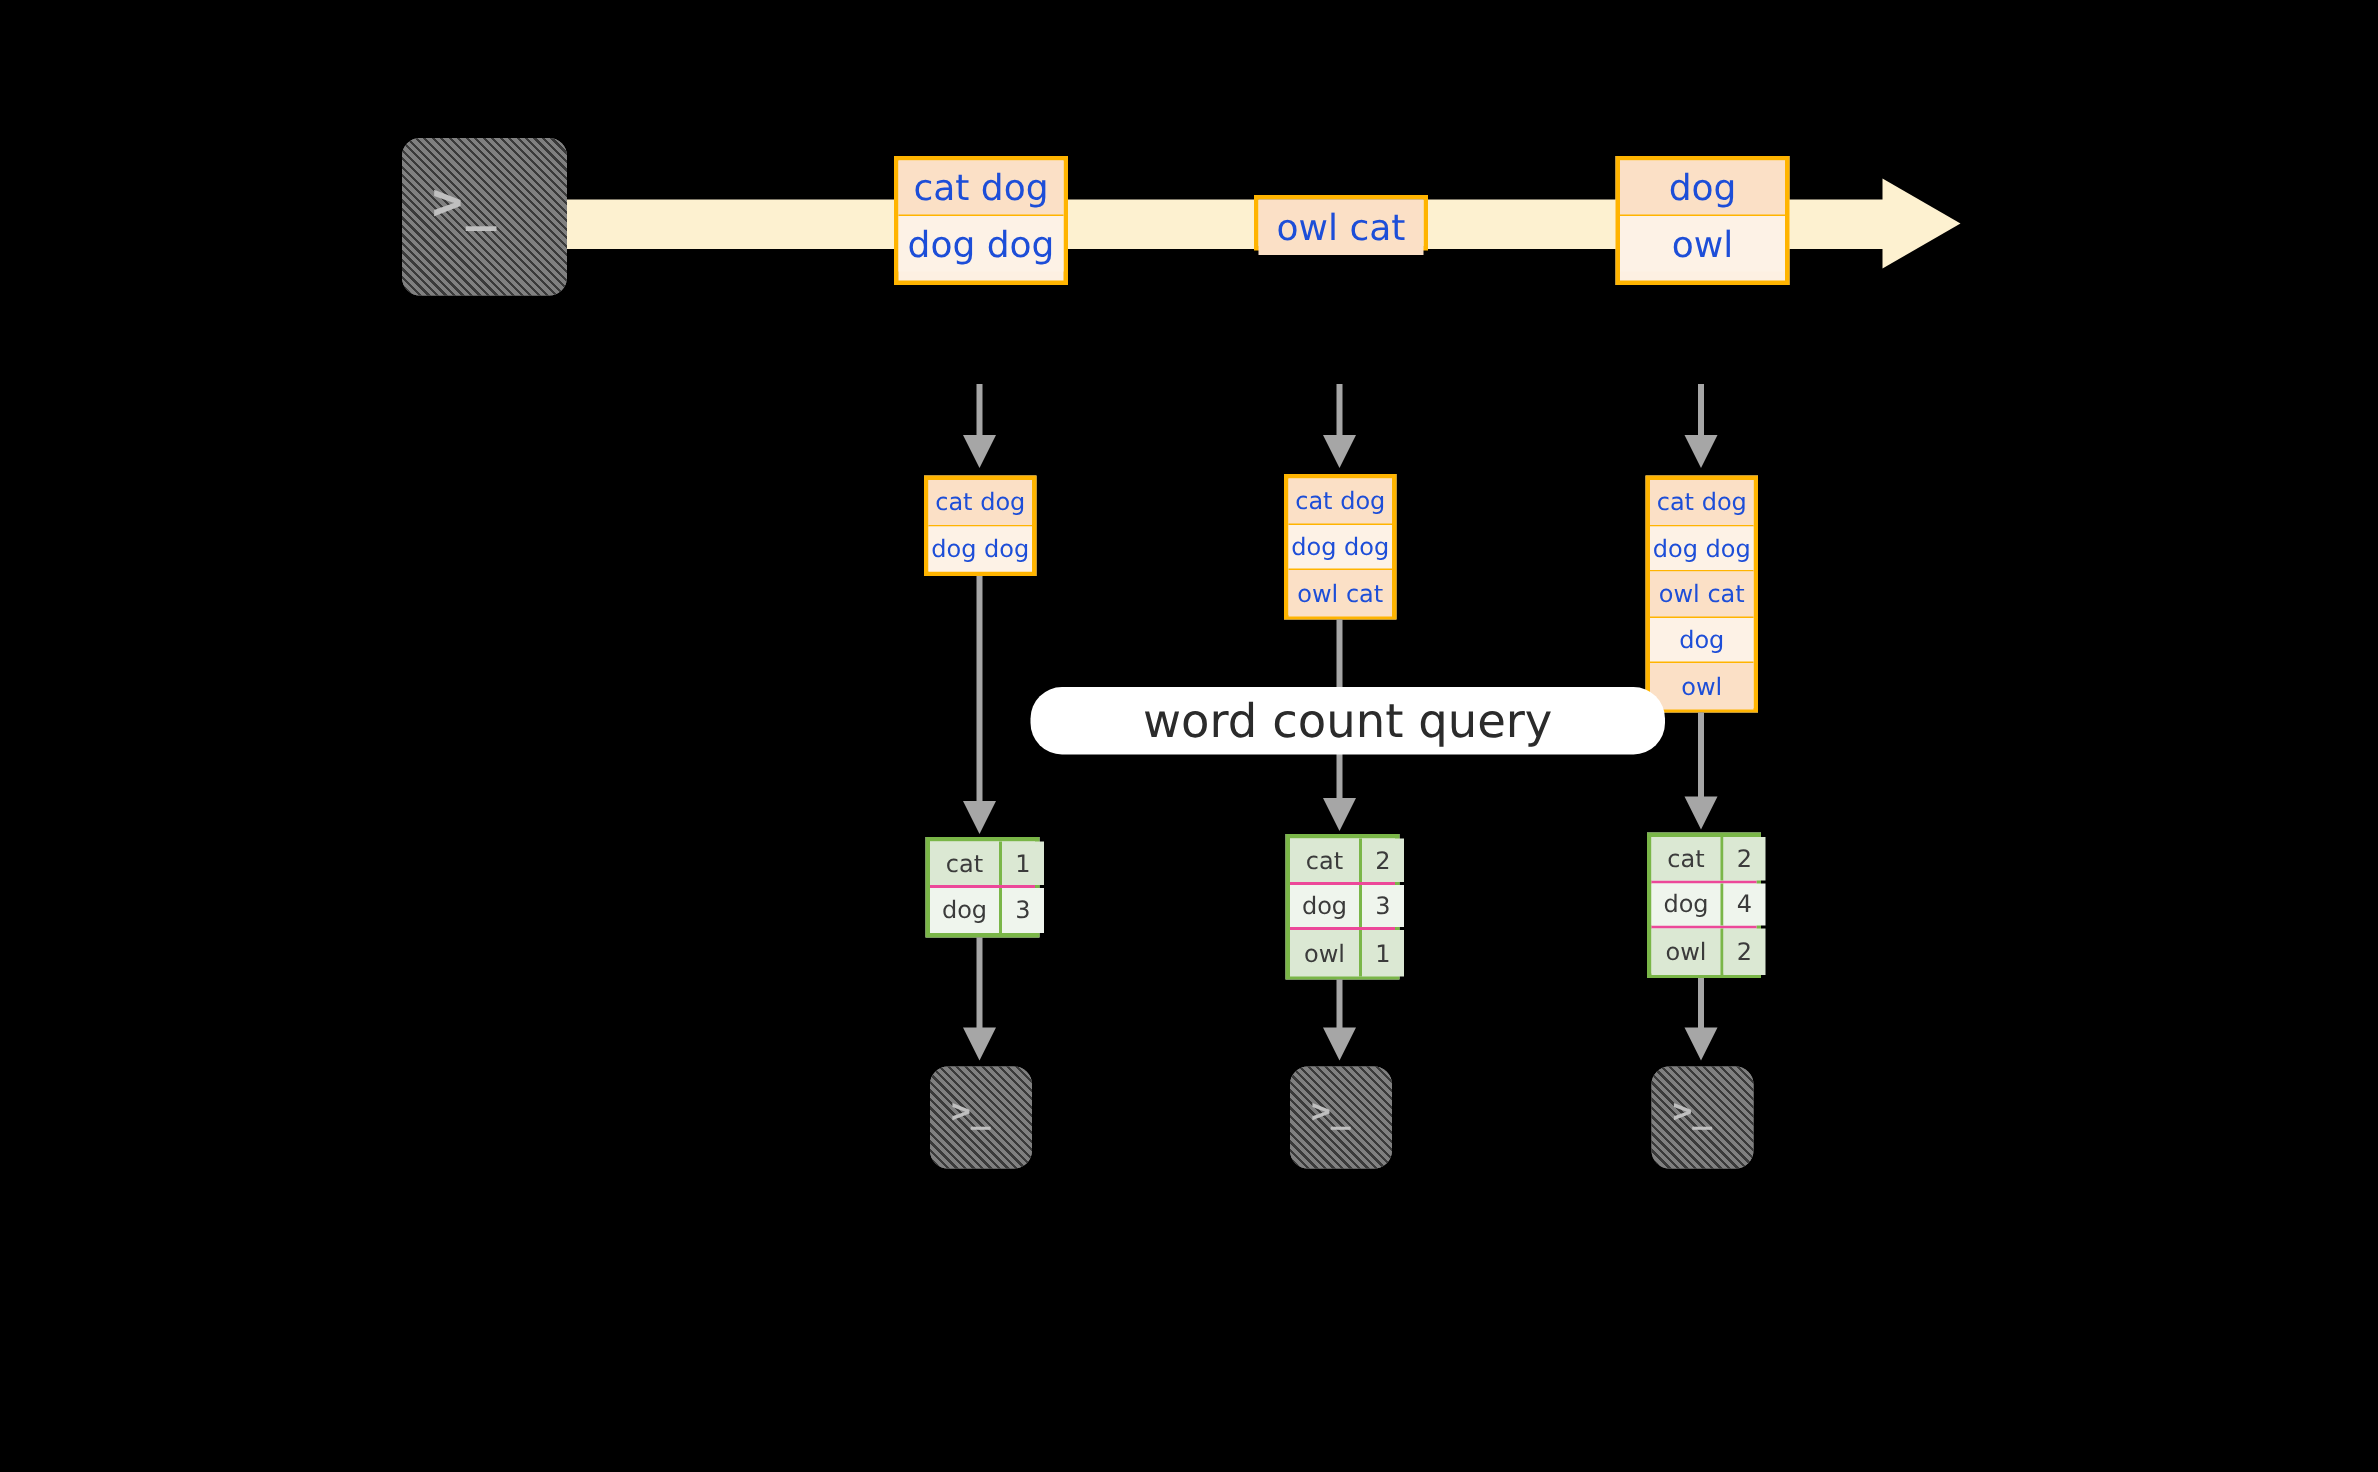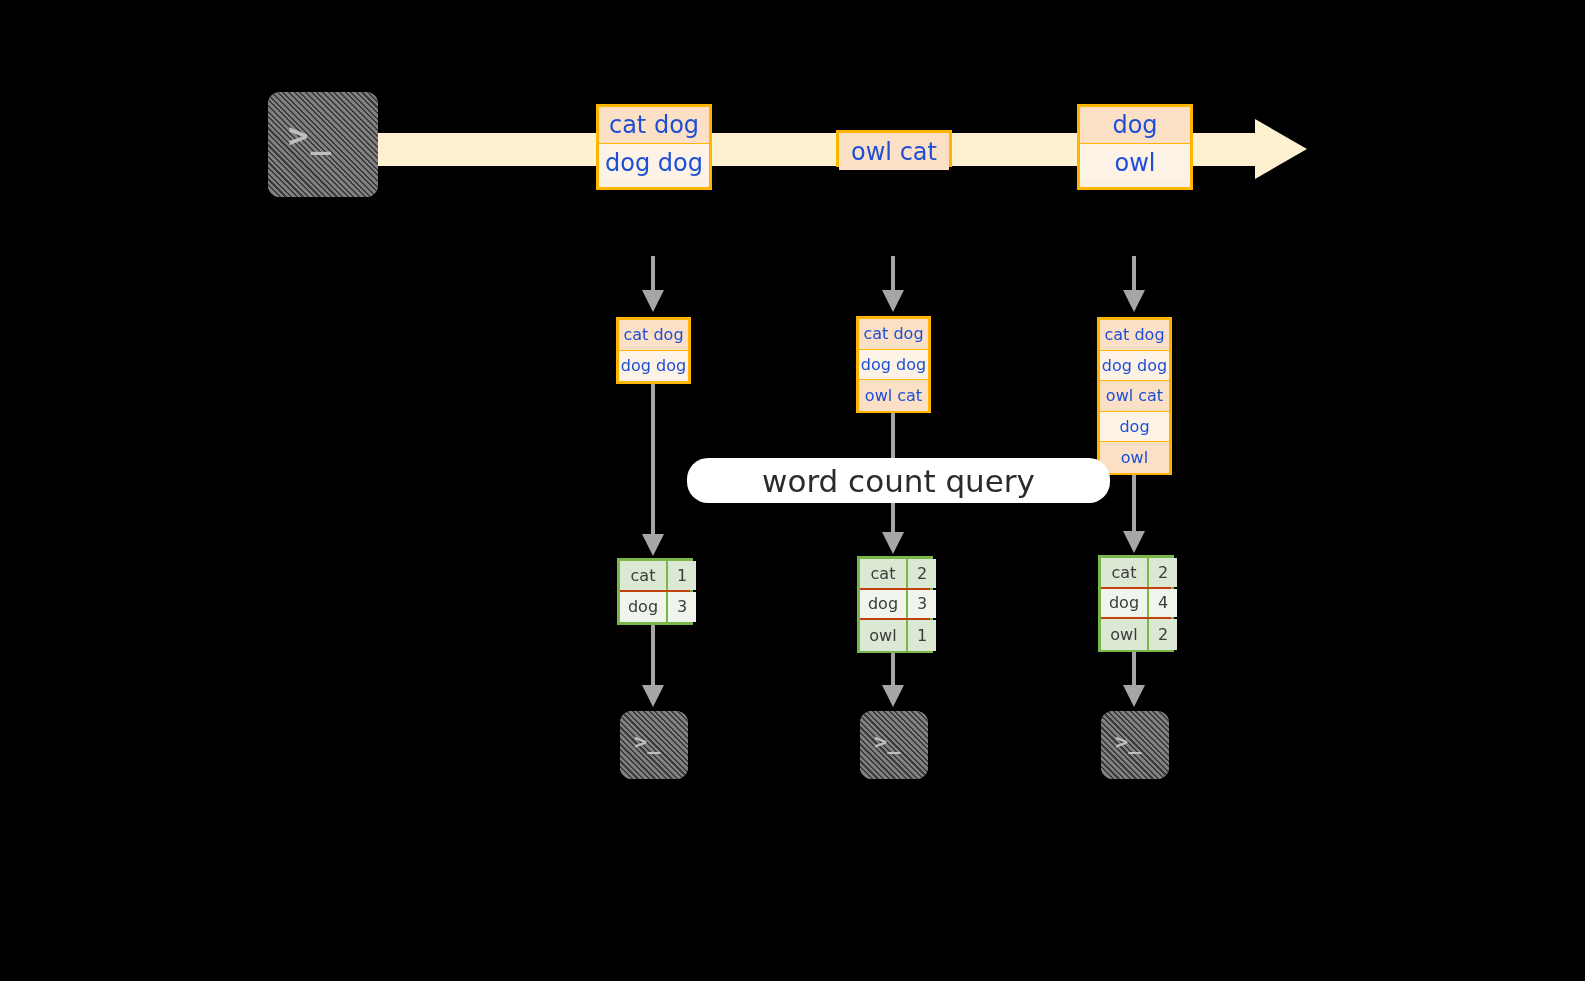--- a/index.html
+++ b/index.html
@@ -105,21 +105,21 @@
 
   
   .res-table {
     position: absolute;
     border: 3px solid #7ab648;
     background: #eef4ec;
   }
   .res-row {
     display: flex;
     height: 30.5px;
-    border-bottom: 2px solid #c2410c;
+    border-bottom: 2px solid #ec4899;
   }
   .res-row:last-child { border-bottom: none; }
   .res-cell {
     display: flex;
     align-items: center;
     justify-content: center;
     font-size: 16px;
     color: #3b3b3b;
     background: #dbe8d3;
   }

